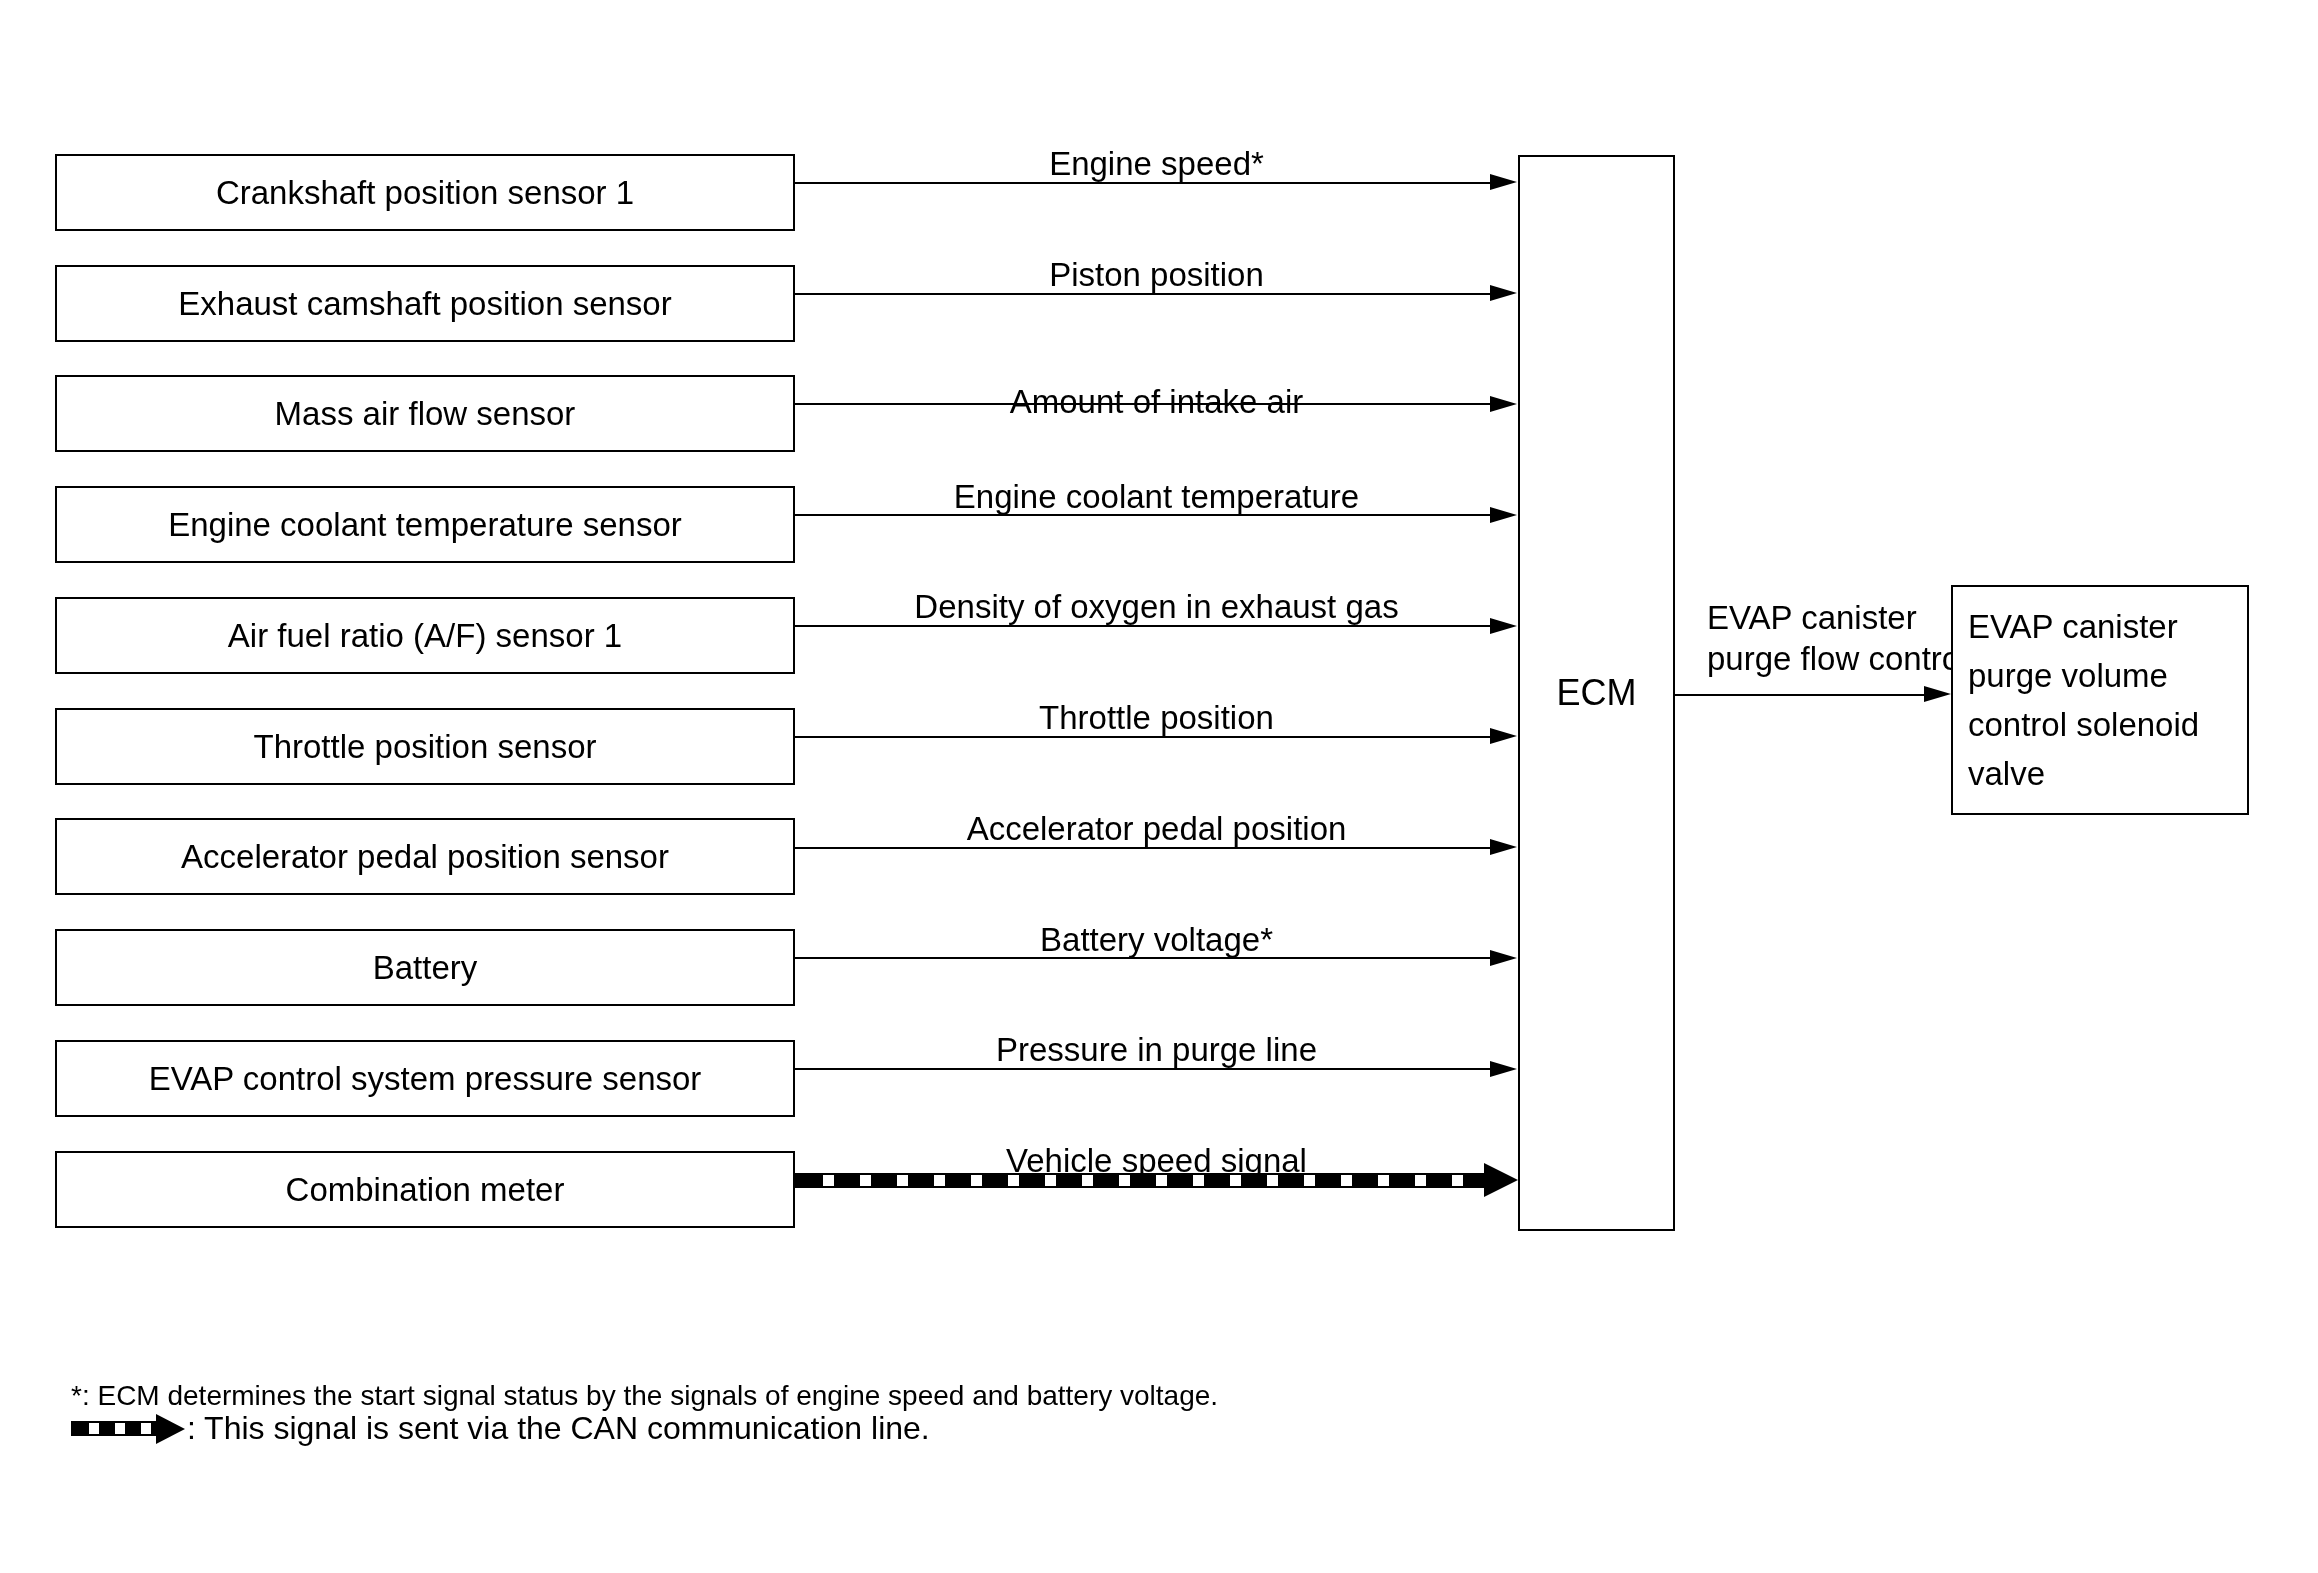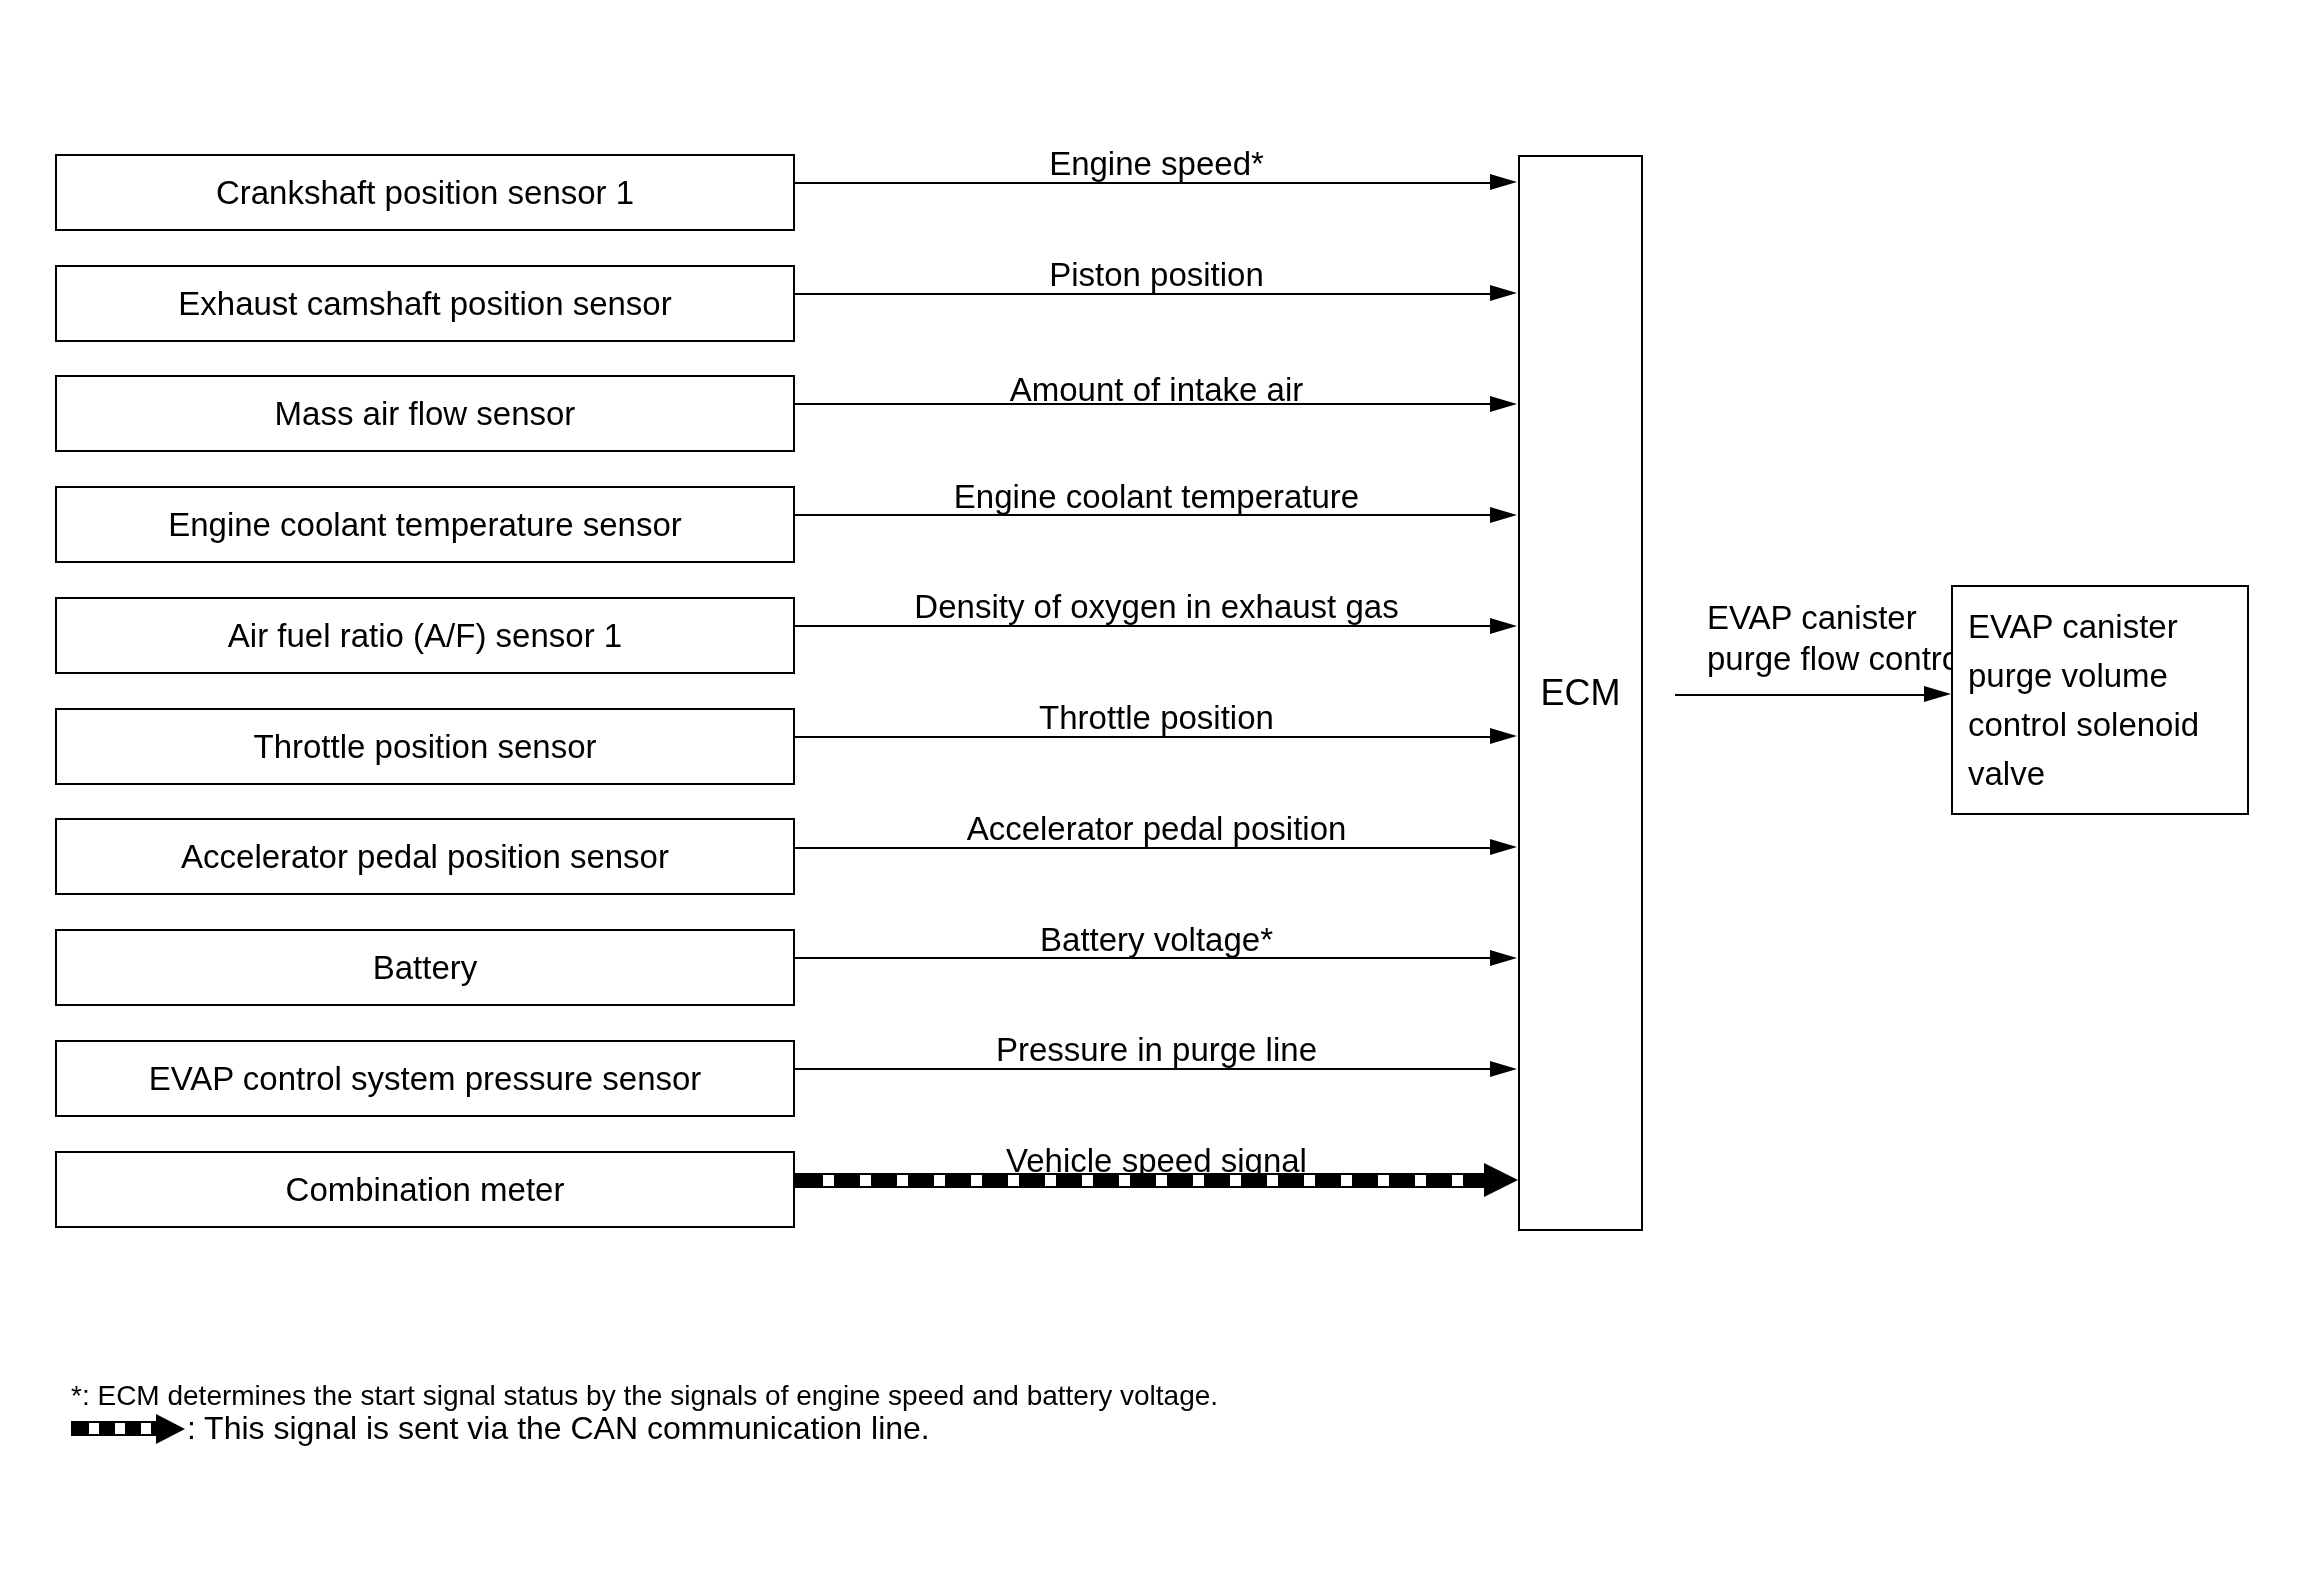--- a/index.html
+++ b/index.html
@@ -56,21 +56,21 @@
   .scanhead {
     position: absolute;
     left: 1484px; width: 0; height: 0;
     border-left: 34px solid #000;
     border-top: 17px solid transparent;
     border-bottom: 17px solid transparent;
   }
   
   .ecm-box {
     position: absolute;
-    left: 1518px; top: 155px; width: 125px; height: 1076px;
+    left: 1518px; top: 155px; width: 157px; height: 1076px;
     border: 2.9px solid #000;
     box-sizing: border-box;
     background: #fff;
     display: flex; align-items: center; justify-content: center;
     font-size: 36px;
   }
   
   .out-label {
     position: absolute;
     left: 1707px; top: 597px;
@@ -146,21 +146,21 @@
   <div class="sbox" style="top: 265px;">
     <span class="sbox-label">Exhaust camshaft position sensor</span>
   </div>
   <div class="slabel" style="top: 257px;">Piston position</div>
   <div class="sline" style="top: 293px;"></div>
   <div class="shead" style="top: 285px;"></div>
 
   <div class="sbox" style="top: 375px;">
     <span class="sbox-label">Mass air flow sensor</span>
   </div>
-  <div class="slabel" style="top: 372px;">Amount of intake air</div>
+  <div class="slabel" style="top: 384px;">Amount of intake air</div>
   <div class="sline" style="top: 403px;"></div>
   <div class="shead" style="top: 396px;"></div>
 
   <div class="sbox" style="top: 486px;">
     <span class="sbox-label">Engine coolant temperature sensor</span>
   </div>
   <div class="slabel" style="top: 479px;">Engine coolant temperature</div>
   <div class="sline" style="top: 514px;"></div>
   <div class="shead" style="top: 507px;"></div>
 

